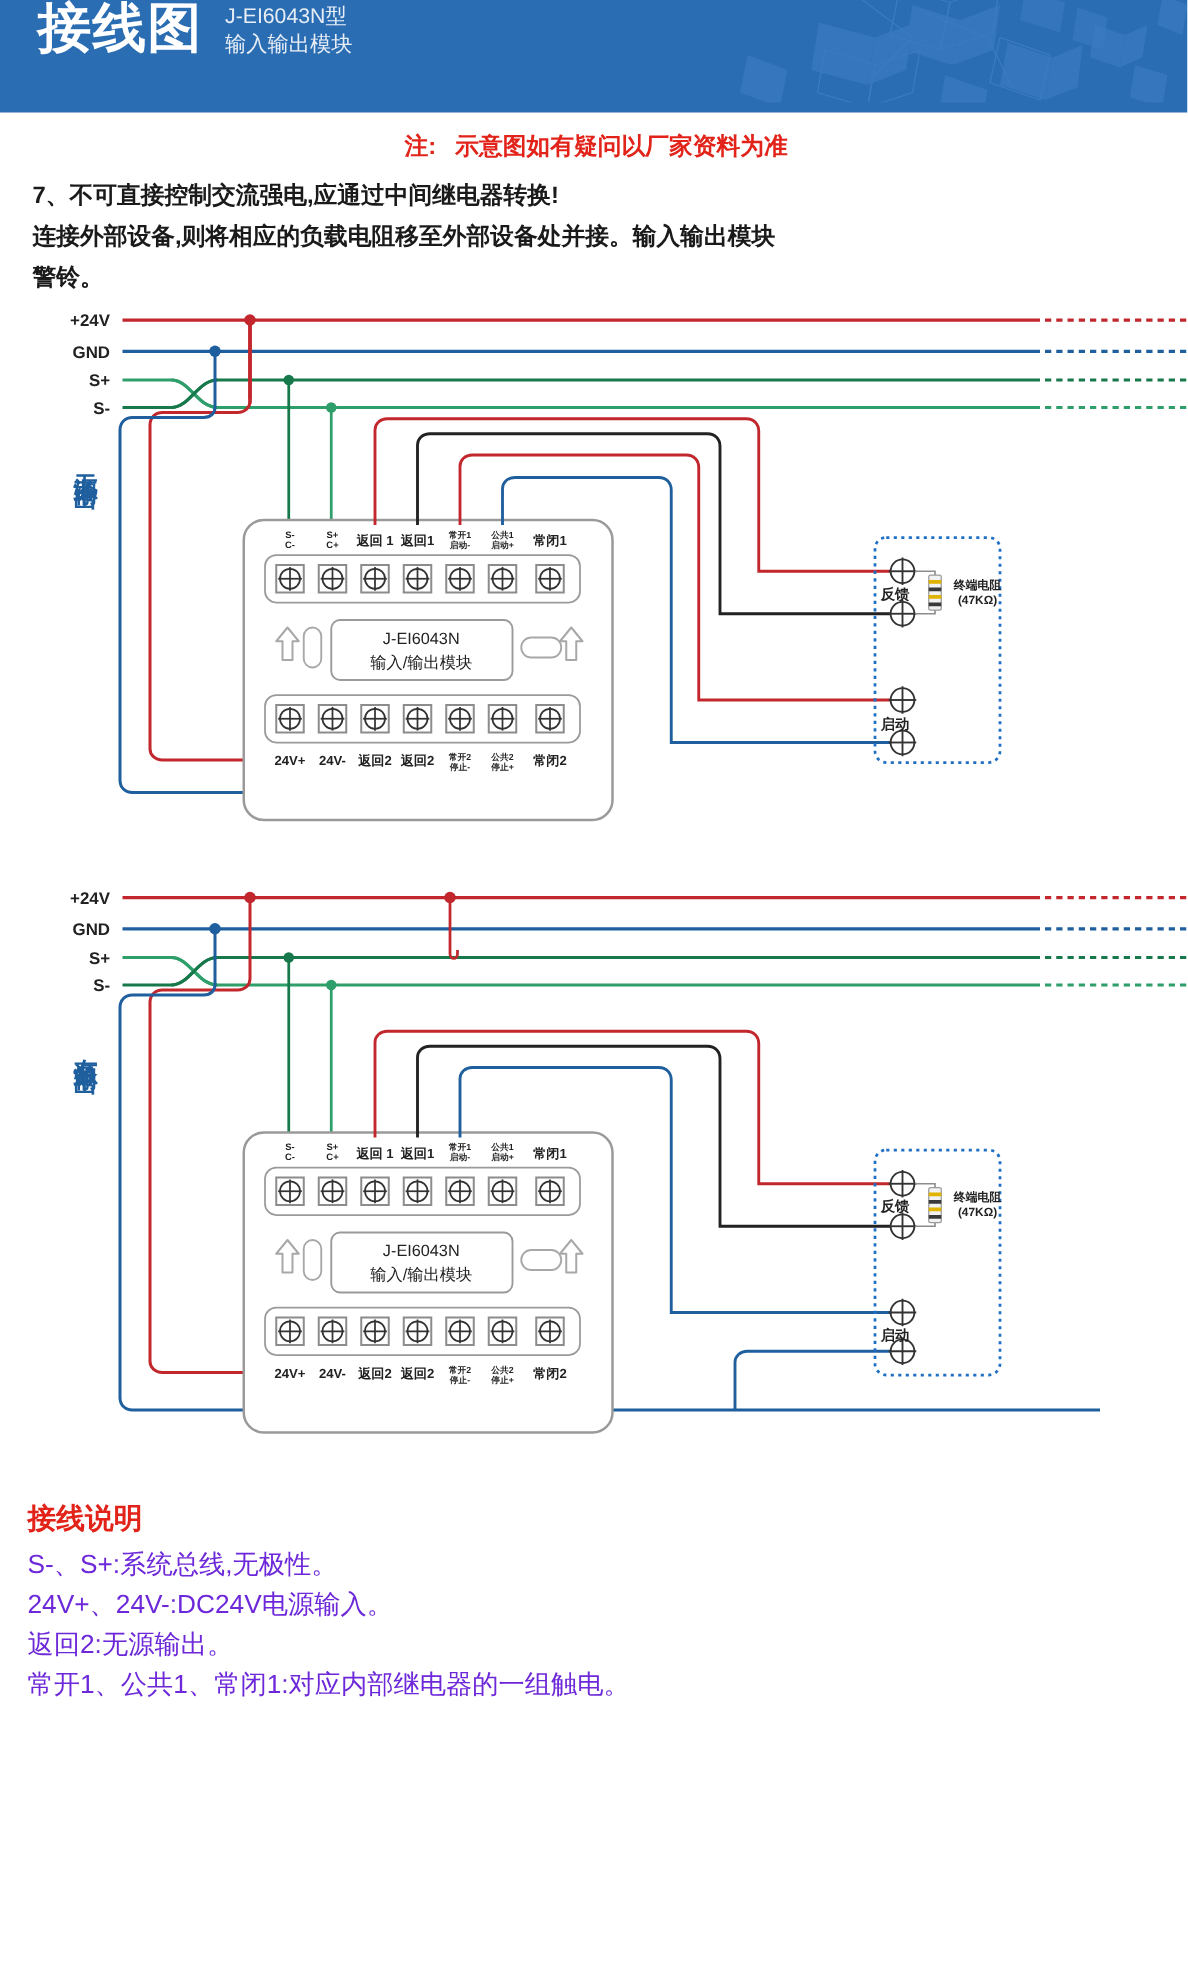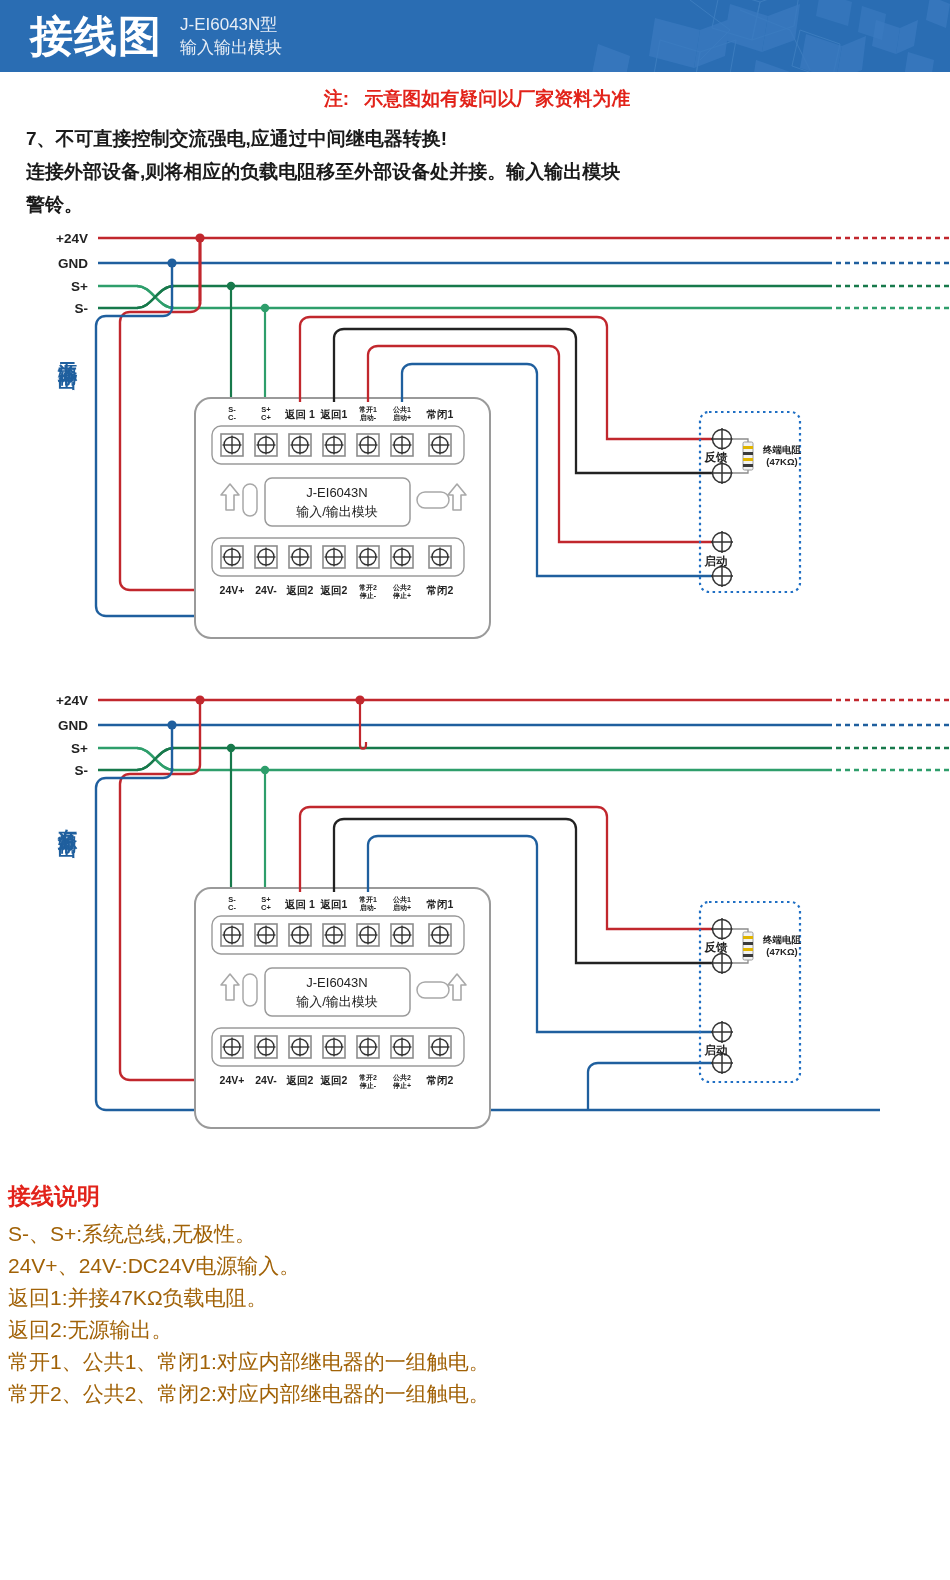--- a/index.html
+++ b/index.html
@@ -8,25 +8,25 @@
     background: #ffffff;
     font-family: "Liberation Sans", "DejaVu Sans", sans-serif;
     color: #1a1a1a;
     -webkit-font-smoothing: antialiased;
   }
   .page { width: 950px; position: relative; }
 
   
   .header {
     position: relative;
-    height: 72px;
+    height: 90px;
     background: #2a6db3;
     overflow: hidden;
     display: flex;
-    align-items: center;
+    align-items: flex-start;
   }
   .header-deco { position: absolute; inset: 0; pointer-events: none; }
   .header-inner {
     position: relative;
     z-index: 2;
     display: flex;
     align-items: center;
     padding-left: 30px;
   }
   .hdr-title {
@@ -62,30 +62,30 @@
     line-height: 1.62;
     margin-bottom: 2px;
   }
 
   
   .diagram-wrap { position: relative; }
   svg { display: block; }
   text { font-family: "Liberation Sans", "DejaVu Sans", sans-serif; }
 
   
-  .legend { padding: 10px 26px 26px 8px; }
+  .legend { padding: 10px 26px 26px 22px; }
   .legend-title {
     color: #e2231a;
     font-size: 23px;
     font-weight: bold;
     margin-bottom: 6px;
   }
   .legend-line {
     font-size: 21px;
-    color: #a16207;
+    color: #6d28d9;
     line-height: 1.52;
   }
 </style>
 </head>
 <body>
 
 <div class="page">
 
   <div class="header">
     <svg class="header-deco" width="950" height="82" viewBox="0 0 950 82">
@@ -413,19 +413,17 @@
           <text x="716" y="366" font-size="11.5" font-weight="bold" text-anchor="middle" fill="#222">启动</text>
         </g>
       </g>
     </svg>
   </div>
 
   <div class="legend">
     <div class="legend-title">接线说明</div>
     <div class="legend-line">S-、S+:系统总线,无极性。</div>
     <div class="legend-line">24V+、24V-:DC24V电源输入。</div>
-    <div class="legend-line">返回1:并接47KΩ负载电阻。</div>
     <div class="legend-line">返回2:无源输出。</div>
     <div class="legend-line">常开1、公共1、常闭1:对应内部继电器的一组触电。</div>
-    <div class="legend-line">常开2、公共2、常闭2:对应内部继电器的一组触电。</div>
   </div>
 
 </div>
 
 </body></html>

